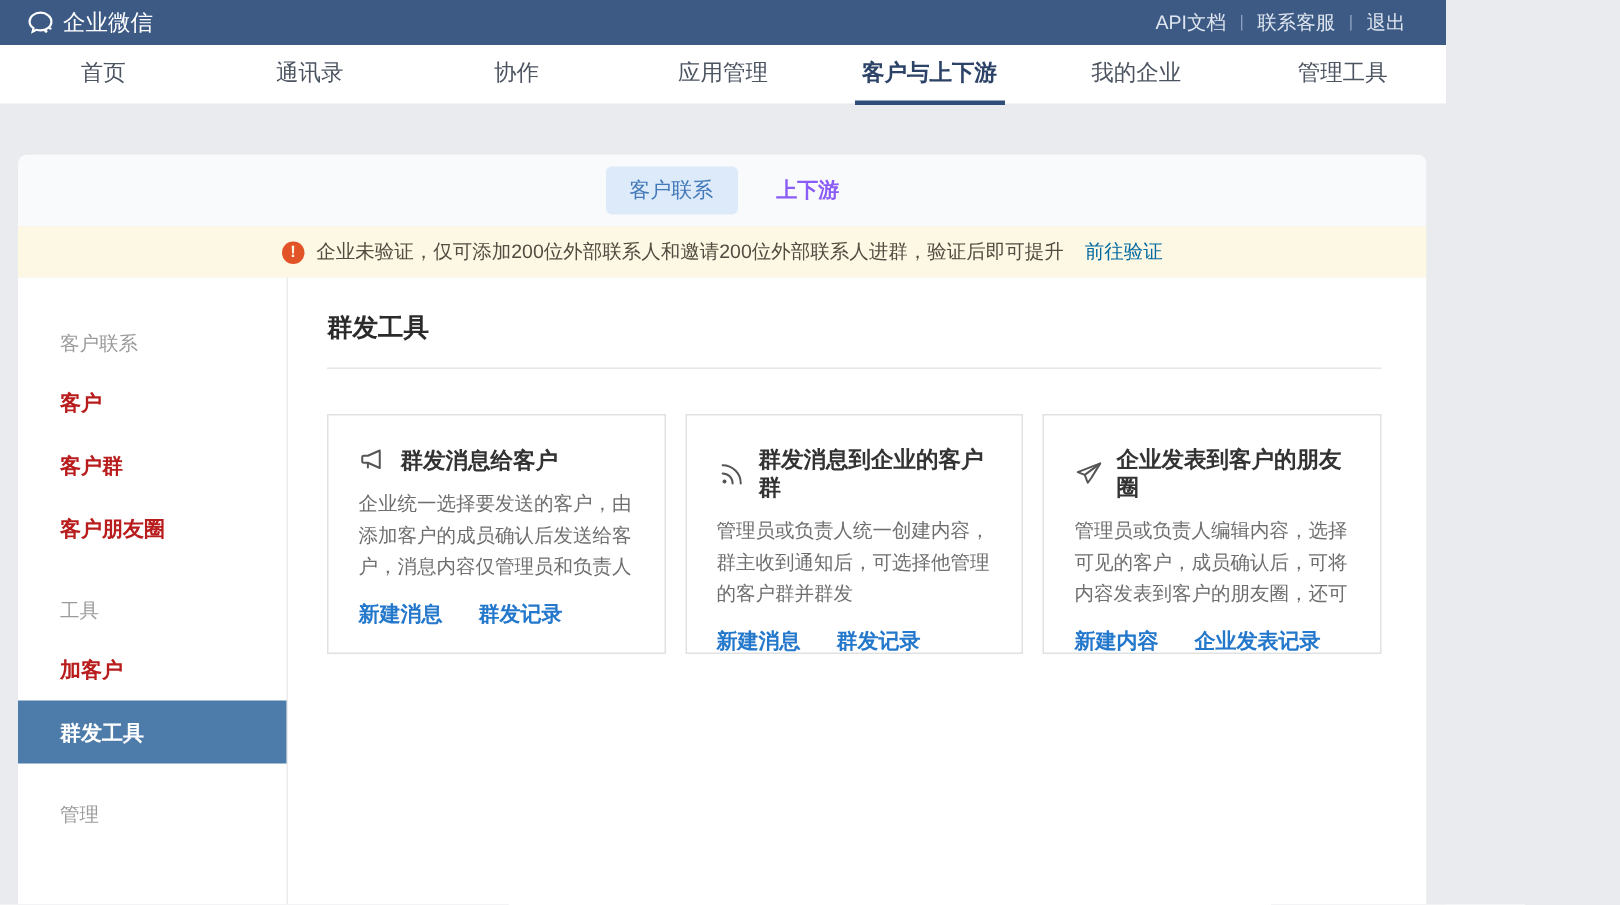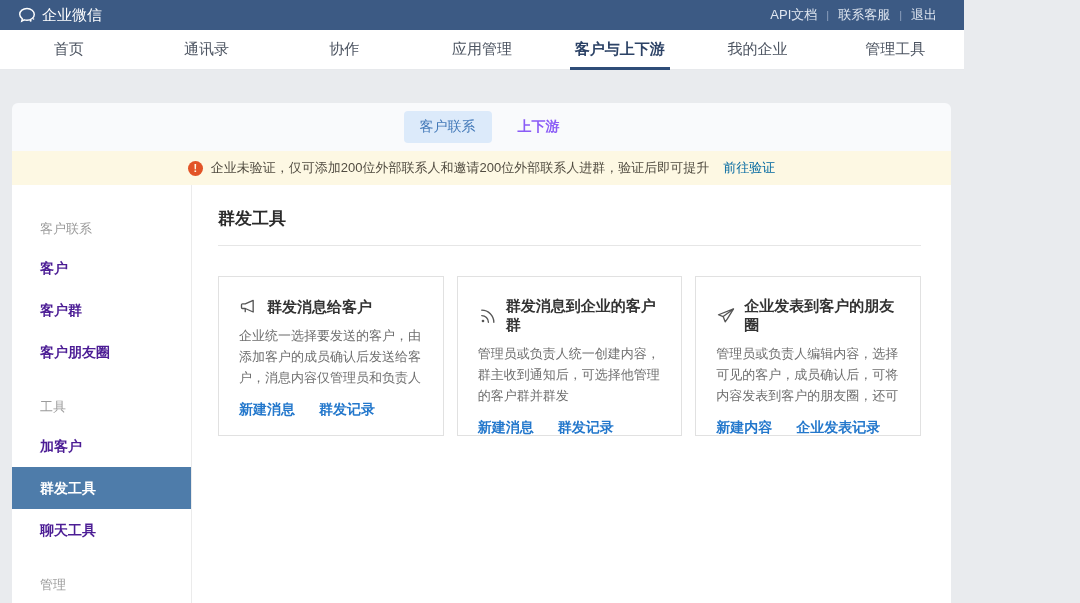--- a/index.html
+++ b/index.html
@@ -32,21 +32,21 @@
   .banner { height:34px; background:#fdf8e3; display:flex; align-items:center; justify-content:center; gap:8px; font-size:13px; color:#514c41; flex:none; }
   .warn-ic { width:15px; height:15px; border-radius:50%; background:#e25427; color:#fdf8e3; font-size:11px; font-weight:bold; display:inline-flex; align-items:center; justify-content:center; line-height:1; }
   .banner a { color:#0369a1; text-decoration:none; margin-left:6px; cursor:pointer; }
 
   .content-row { flex:1; display:flex; background:#fff; overflow:hidden; }
 
   
   .sidebar { width:180px; flex:none; border-right:1px solid #ebebeb; padding-top:26px; }
   .side-section { height:36px; line-height:36px; padding-left:28px; font-size:13px; color:#9b9b9b; }
   .side-section.gap { margin-top:16px; }
-  .side-item { height:42px; line-height:42px; padding-left:28px; font-size:14px; color:#4c1d95; font-weight:bold; cursor:pointer; }
+  .side-item { height:42px; line-height:42px; padding-left:28px; font-size:14px; color:#b91c1c; font-weight:bold; cursor:pointer; }
   .side-item.active { background:#4e7caa; color:#fff; }
 
   
   .main { flex:1; padding:22px 30px 0 26px; overflow:hidden; }
   .page-title { font-size:17px; color:#2b2b2b; font-weight:bold; height:24px; }
   .hr { border-top:1px solid #e6e6e6; margin-top:14px; }
   .cards { display:flex; gap:13px; margin-top:30px;justify-content:space-between; }
   .card { flex:1; border:1px solid #e1e1e1; background:#fff; padding:20px 20px 12px 20px; height:160px; }
   .card-head { display:flex; align-items:center; gap:8px; }
   .card-head svg { flex:none; display:block; }
@@ -121,21 +121,20 @@
       <div class="content-row">
 
         <div class="sidebar">
           <div class="side-section">客户联系</div>
           <div class="side-item">客户</div>
           <div class="side-item">客户群</div>
           <div class="side-item">客户朋友圈</div>
           <div class="side-section gap">工具</div>
           <div class="side-item">加客户</div>
           <div class="side-item active">群发工具</div>
-          <div class="side-item">聊天工具</div>
           <div class="side-section gap">管理</div>
         </div>
 
         <div class="main">
           <div class="page-title">群发工具</div>
           <div class="hr"></div>
 
           <div class="cards">
 
             <div class="card">

